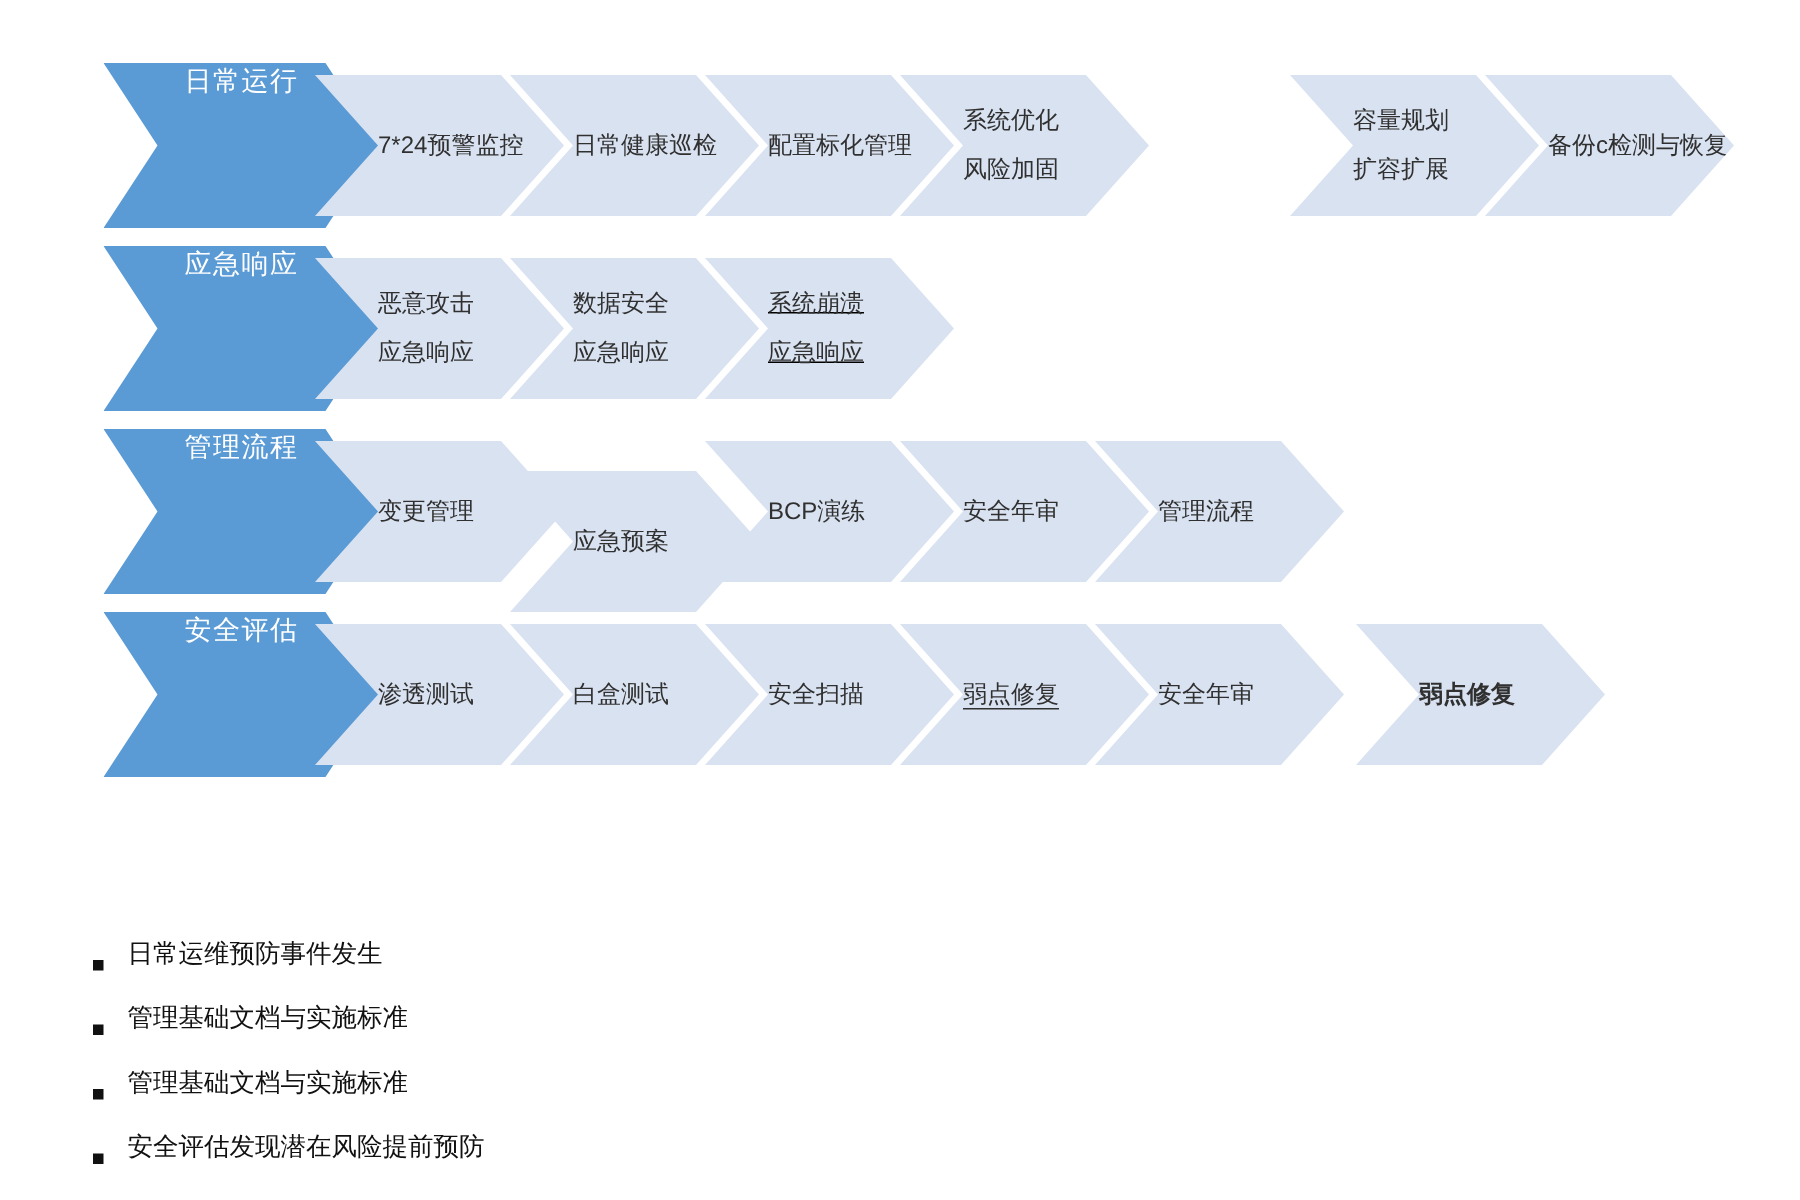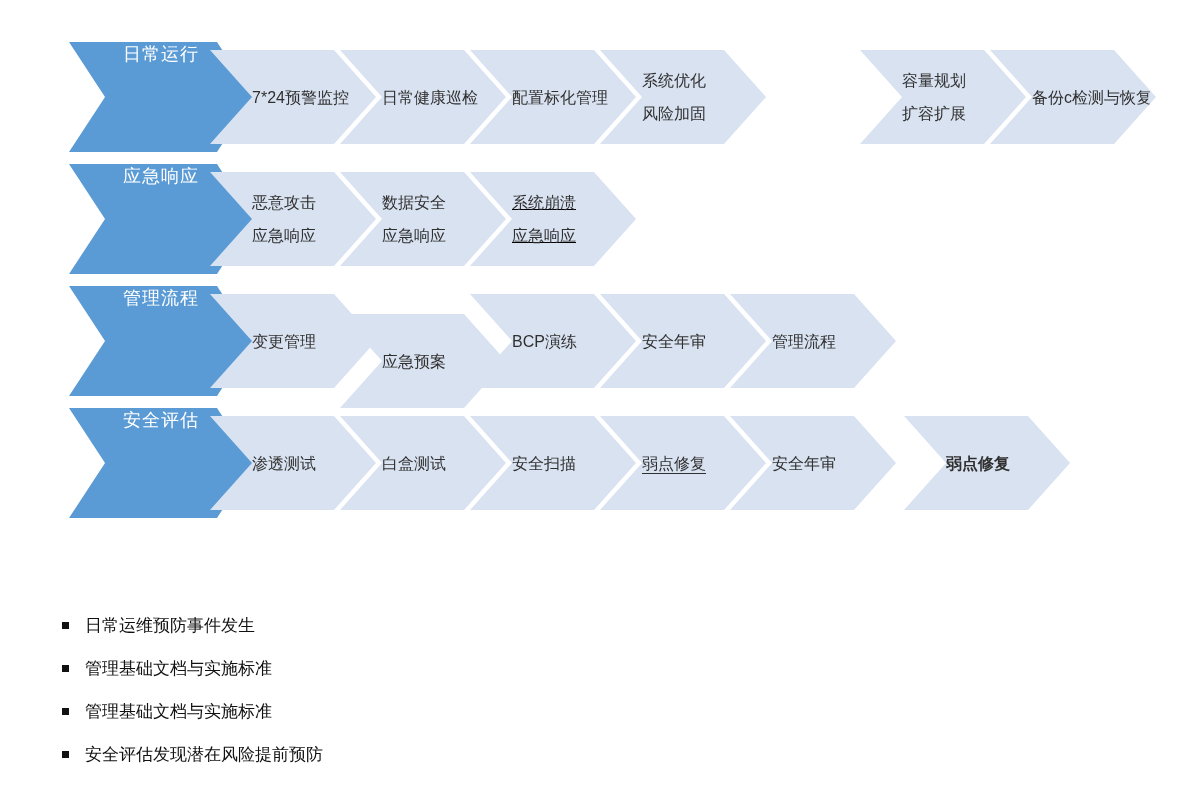--- a/index.html
+++ b/index.html
@@ -64,21 +64,21 @@
     text-decoration: underline;
     text-underline-offset: 4px;
   }
   .notes {
     position: absolute;
     left: 62px;
     top: 604px;
   }
   .note-item {
     display: flex;
-    align-items: center;
+    align-items: flex-end;
     height: 43px;
   }
   .note-bullet {
     width: 7px;
     height: 7px;
     background: var(--note-text, #111111);
     margin-right: 16px;
     flex: none;
   }
   .note-text {

